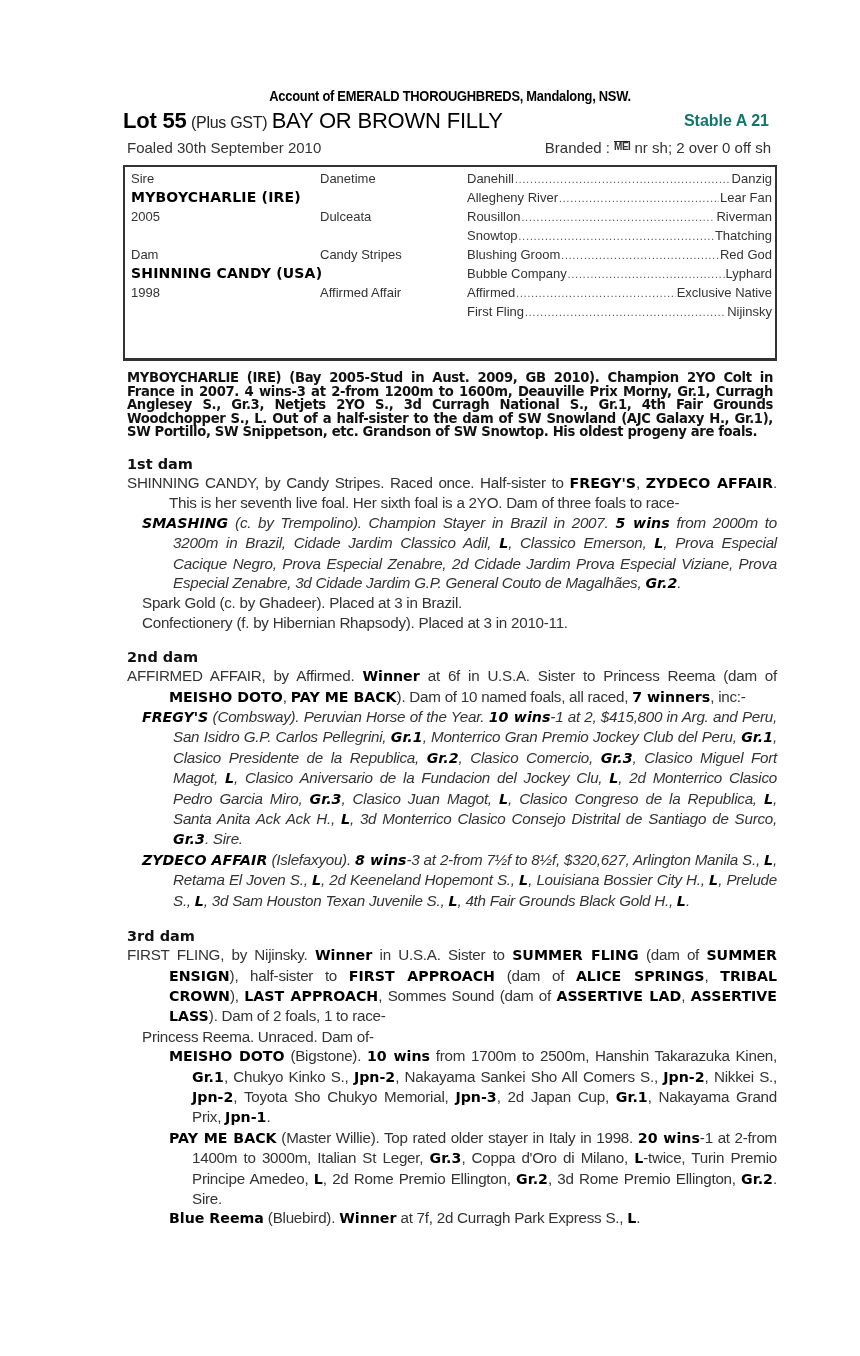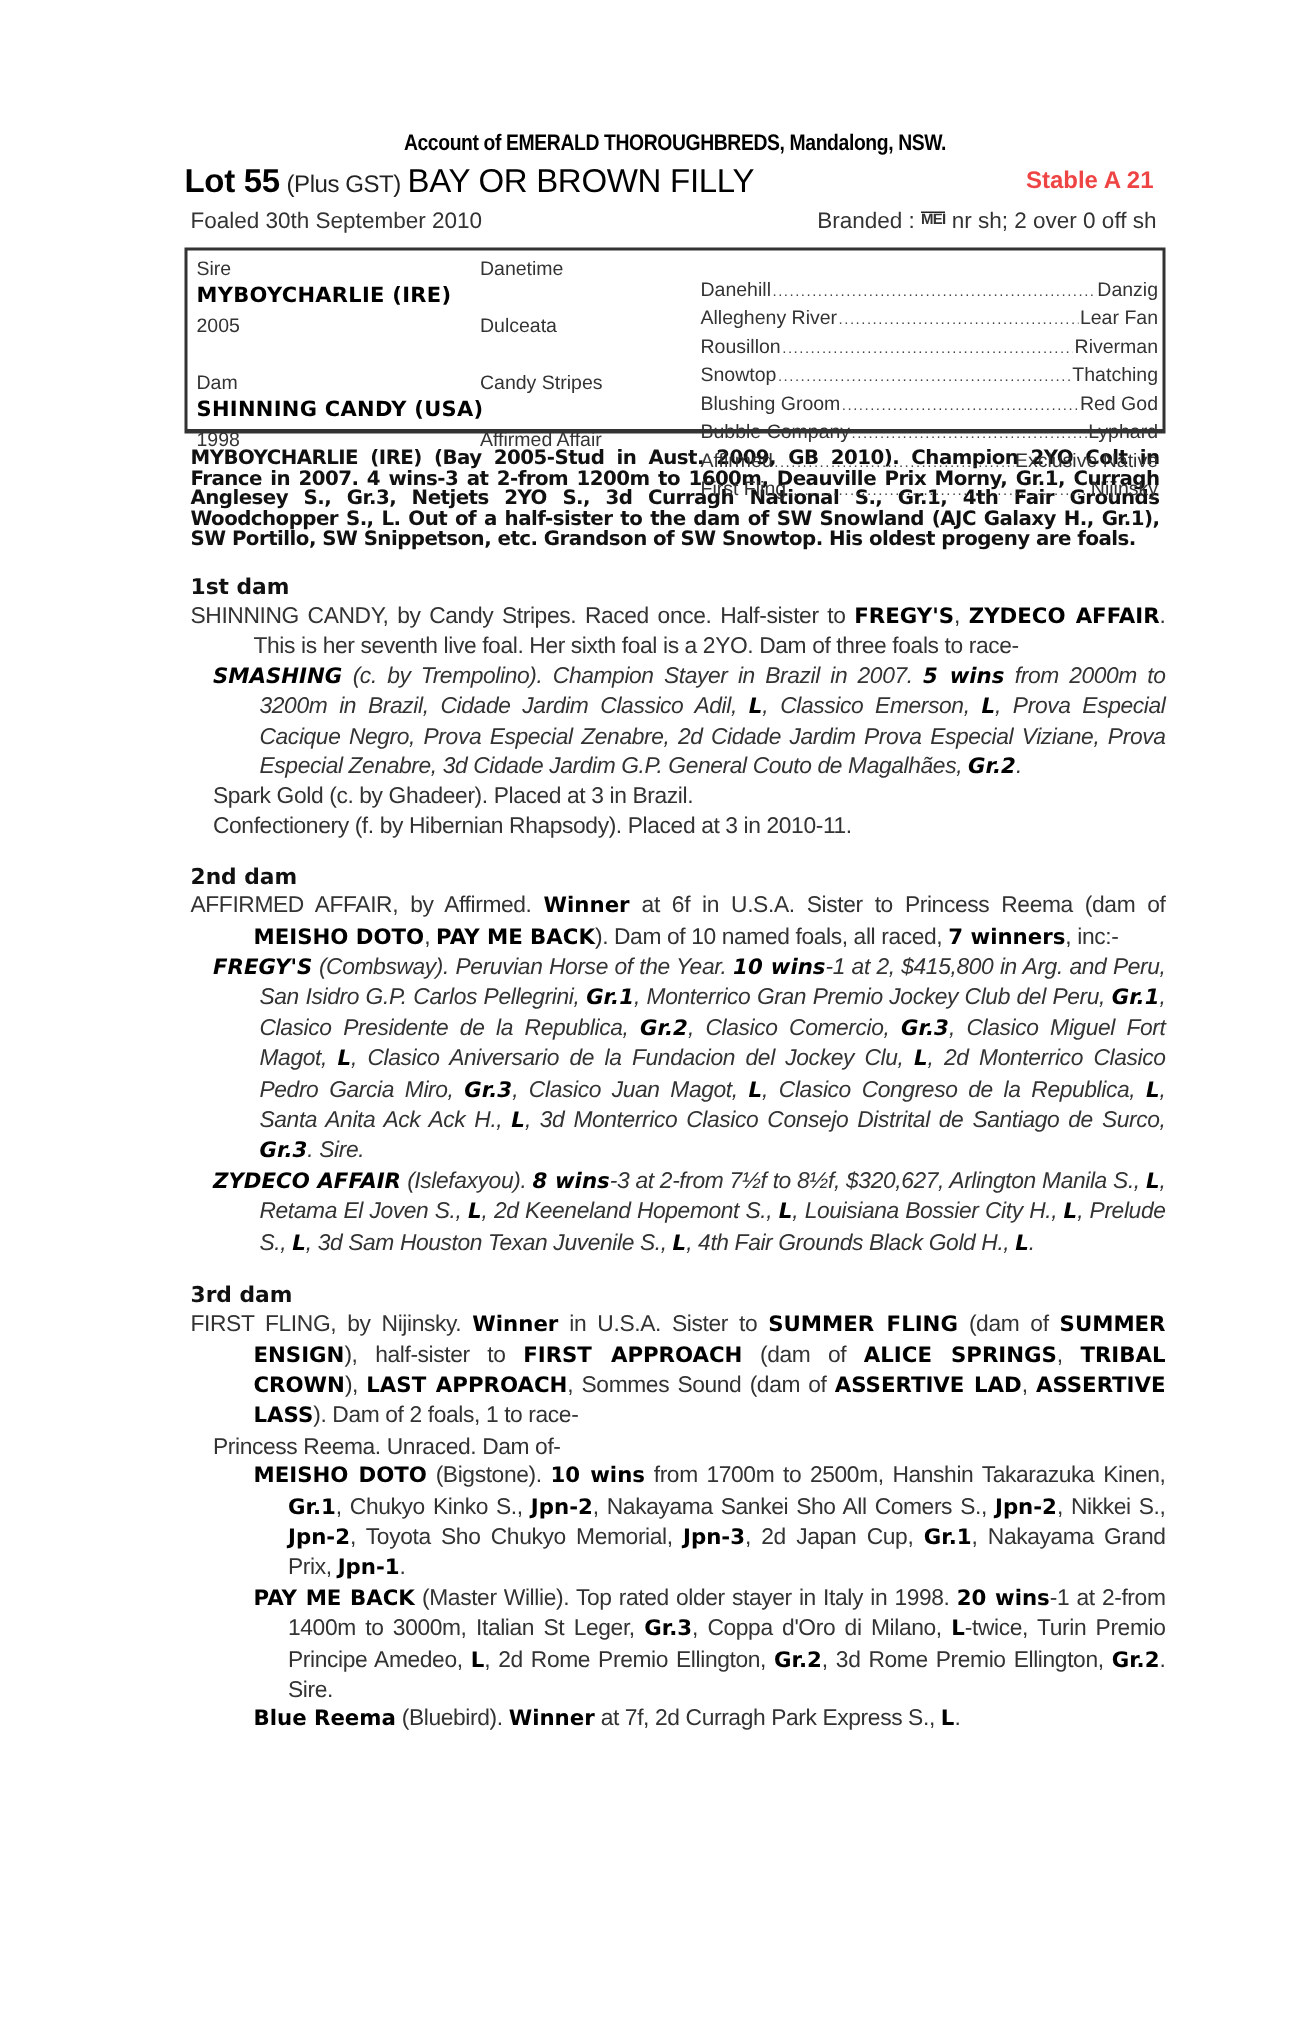--- a/index.html
+++ b/index.html
@@ -3,39 +3,39 @@
 <meta charset="utf-8">
 <style>
   html, body { margin: 0; padding: 0; background: #ffffff; }
   body { width: 860px; height: 1356px; position: relative; overflow: hidden; color: #1a1a1a; font-family: "Liberation Sans", sans-serif; }
   .page { position: absolute; left: 123px; top: 86px; width: 654px; }
   .account { text-align: center; font-family: "Liberation Sans", sans-serif; font-weight: bold; font-size: 15px; letter-spacing: -0.3px; transform: scaleX(0.86); transform-origin: center; color: #000; height: 20px; line-height: 20px; }
   .lotline { position: relative; height: 26px; line-height: 26px; margin-top: 2px; }
   .lot { font-weight: bold; font-size: 22px; color: #000; letter-spacing: -0.2px; }
   .plusgst { font-size: 16px; color: #222; letter-spacing: -0.3px; }
   .color { font-weight: normal; font-size: 22px; color: #000; letter-spacing: -0.2px; }
-  .stable { position: absolute; right: 8px; top: 0; font-weight: bold; font-size: 16px; color: #ef4444; }
+  .stable { position: absolute; right: 8px; top: 0; font-weight: bold; font-size: 16px; color: #0f766e; }
   .foaledline { position: relative; height: 22px; line-height: 22px; font-size: 15px; color: #333; margin-top: 3px; }
   .foaled { position: absolute; left: 4px; }
   .branded { position: absolute; right: 6px; }
   .brandmark { display: inline-block; font-size: 10px; font-weight: bold; position: relative; top: -3px; border-top: 1.5px solid #222; line-height: 10px; padding-top: 0; letter-spacing: -0.5px; }
 
-  .pedbox { position: relative; margin-top: 6px; height: 124px; border-top: 2px solid #333; border-left: 2px solid #333; border-right: 2px solid #333; border-bottom: 3px solid #333; box-sizing: border-box; font-size: 13px; color: #333; }
+  .pedbox { position: relative; margin-top: 6px; height: 196px; border-top: 2px solid #333; border-left: 2px solid #333; border-right: 2px solid #333; border-bottom: 3px solid #333; box-sizing: border-box; font-size: 13px; color: #333; }
   .ped-left { position: absolute; left: 6px; top: 2px; width: 330px; }
   .ped-row { position: relative; height: 19px; line-height: 19px; }
   .ped-row .lbl { position: absolute; left: 0; }
   .ped-row .par { position: absolute; left: 189px; }
   .ped-name { font-family: "DejaVu Sans", sans-serif; font-weight: bold; font-size: 14px; color: #000; height: 19px; line-height: 19px; letter-spacing: 0.2px; }
   .ped-gap { height: 19px; }
   .ped-right { position: absolute; left: 342px; top: 2px; width: 305px; }
   .gp-row { display: flex; align-items: baseline; height: 19px; line-height: 19px; }
   .gp-row .a { white-space: nowrap; }
   .gp-row .dots { flex: 1; overflow: hidden; white-space: nowrap; margin: 0 1px; color: #444; font-size: 10px; letter-spacing: 1px; }
   .gp-row .dots::before { content: "................................................................................................................................"; }
-  .gp-row .b { white-space: nowrap; margin-top: 14px; }
+  .gp-row .b { white-space: nowrap; }
 
   .sire-summary { margin-top: 10px; padding: 0 4px 0 4px; font-family: "DejaVu Sans", sans-serif; font-weight: bold; font-size: 13.2px; line-height: 13.6px; color: #111; text-align: justify; letter-spacing: -0.35px; }
 
   .section { margin-top: 17px; }
   .sec-head { font-family: "DejaVu Sans", sans-serif; font-weight: bold; font-size: 14.5px; color: #111; height: 17px; line-height: 17px; padding-left: 4px; }
   .para { font-size: 15.2px; line-height: 19.4px; color: #333; text-align: justify; letter-spacing: -0.25px; }
   .para b, .para .bk { font-family: "DejaVu Sans", sans-serif; font-weight: bold; color: #000; letter-spacing: 0px; font-size: 14.2px; }
   .dam-para { padding-left: 46px; text-indent: -42px; margin-left: 0; }
   .prog1 { padding-left: 50px; text-indent: -31px; font-style: italic; }
   .plain1 { padding-left: 19px; }

